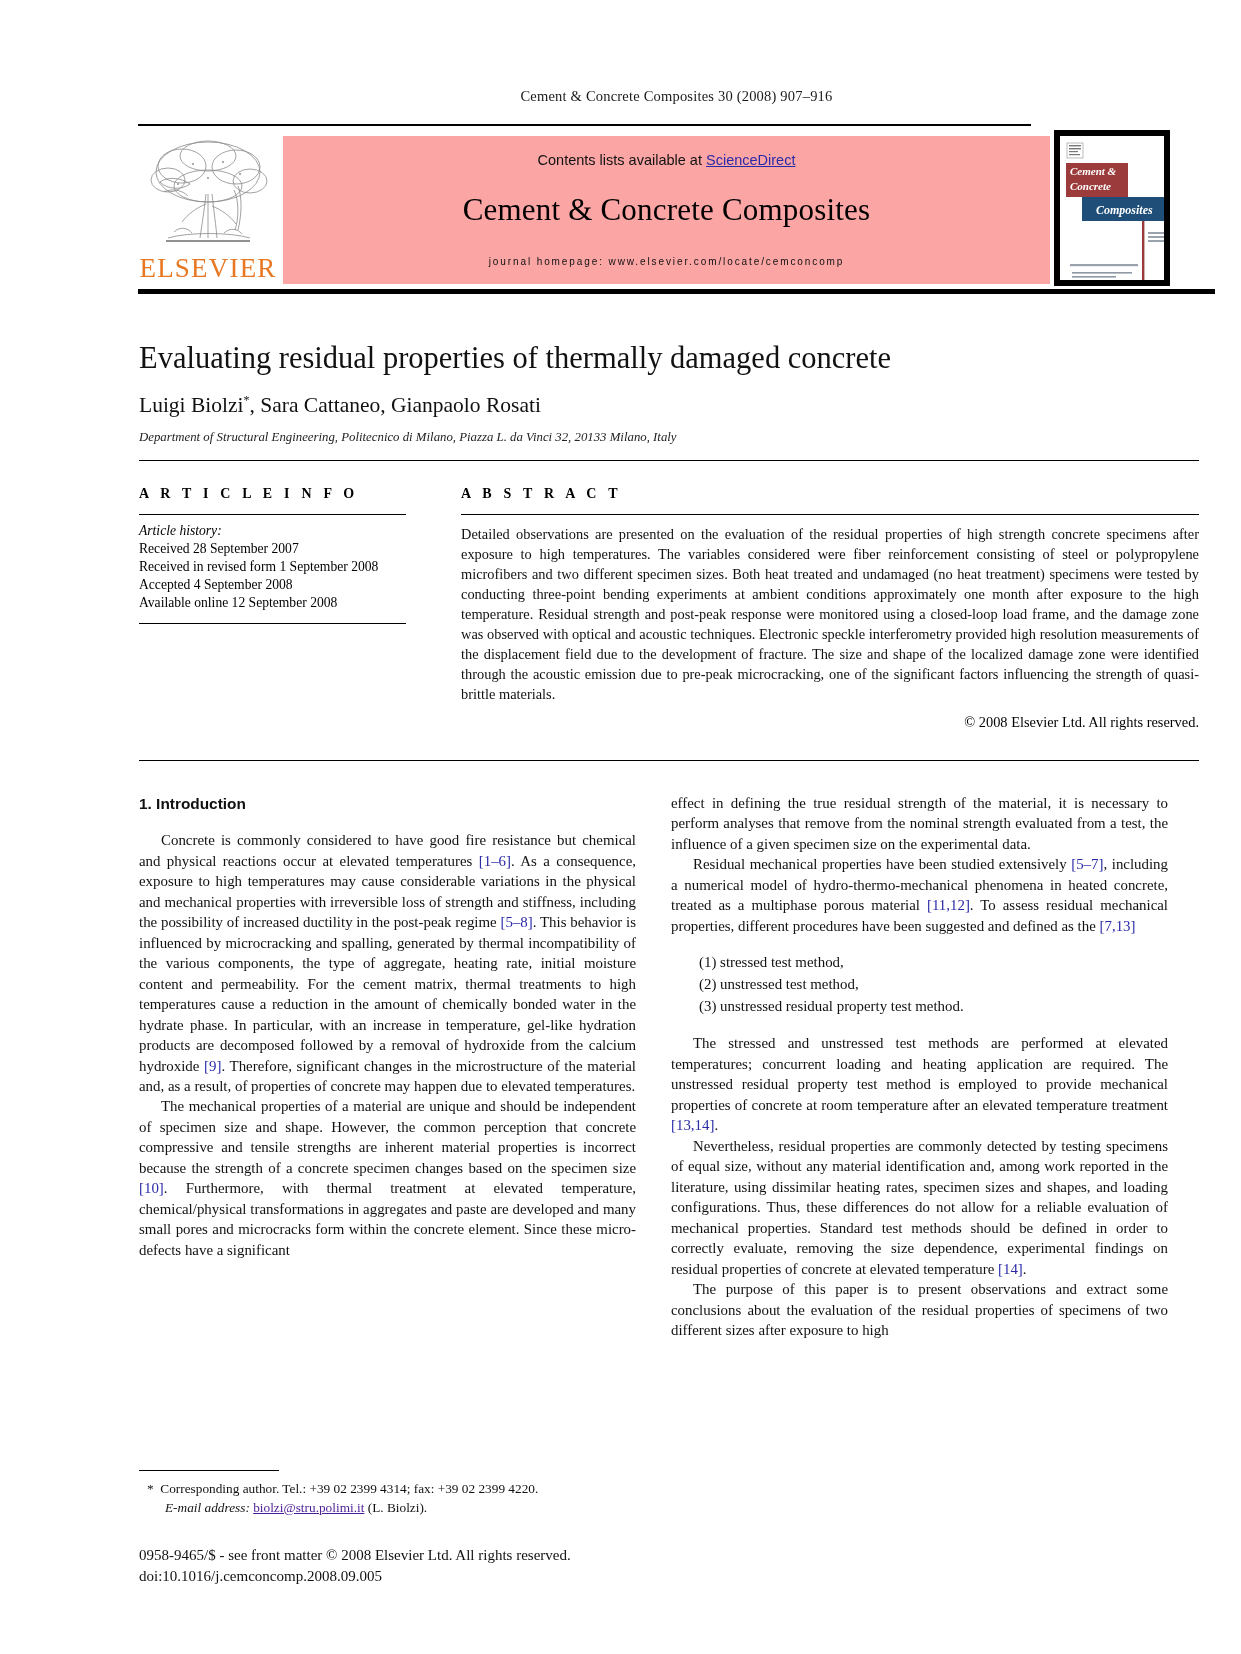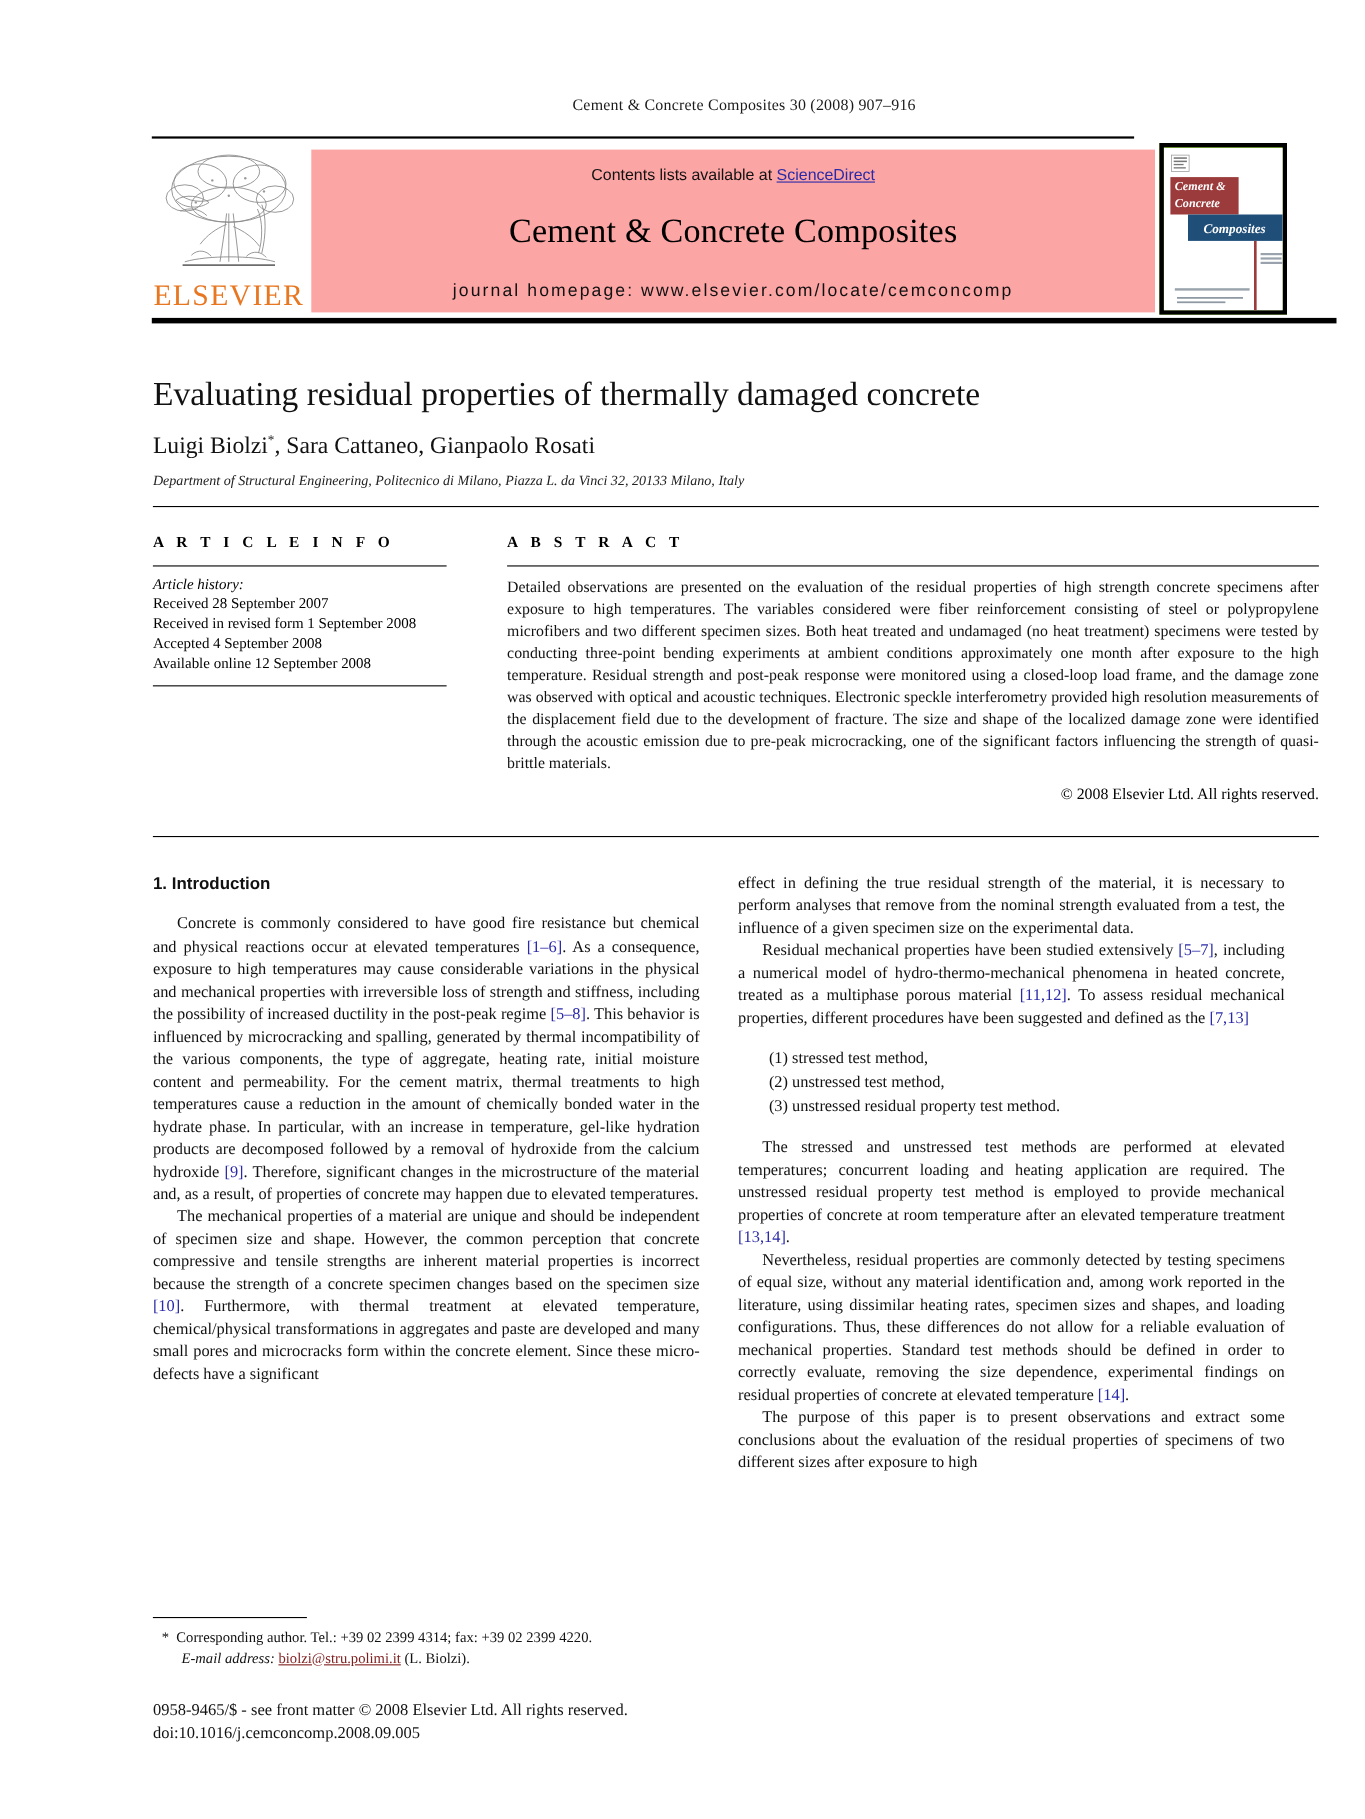--- a/index.html
+++ b/index.html
@@ -96,33 +96,33 @@
   .journal-title {
     margin-top: 24px;
     font-family: "Liberation Serif", serif;
     font-size: 31px;
     color: #000;
     letter-spacing: 0.2px;
   }
   .homepage-line {
     margin-top: 28px;
     font-family: "Liberation Sans", sans-serif;
-    font-size: 16px;
+    font-size: 10px;
     letter-spacing: 1.9px;
     color: #111;
   }
 
   .cover-thumb {
     position: absolute;
     left: 916px;
     top: 6px;
     width: 116px;
     height: 156px;
-    border: 4px solid #000000;
-    background: #84cc16;
+    border: 6px solid #000000;
+    background: #5eead4;
     overflow: hidden;
   }
 
   
   .art-title {
     position: absolute;
     left: 83px;
     top: 341px;
     width: 1060px;
     font-size: 30.5px;
@@ -238,21 +238,21 @@
     color: #111;
   }
   .footnote-rule {
     width: 140px;
     height: 1px;
     background: #000;
     margin-bottom: 9px;
   }
   .fn-line { padding-left: 18px; text-indent: -10px; }
   .fn-line2 { padding-left: 26px; }
-  .mail-link { color: #7f1d1d; }
+  .mail-link { color: #4c1d95; }
   .italic { font-style: italic; }
 
   .imprint {
     position: absolute;
     left: 83px;
     top: 1545px;
     width: 700px;
     font-size: 15px;
     line-height: 1.42;
     color: #111;

